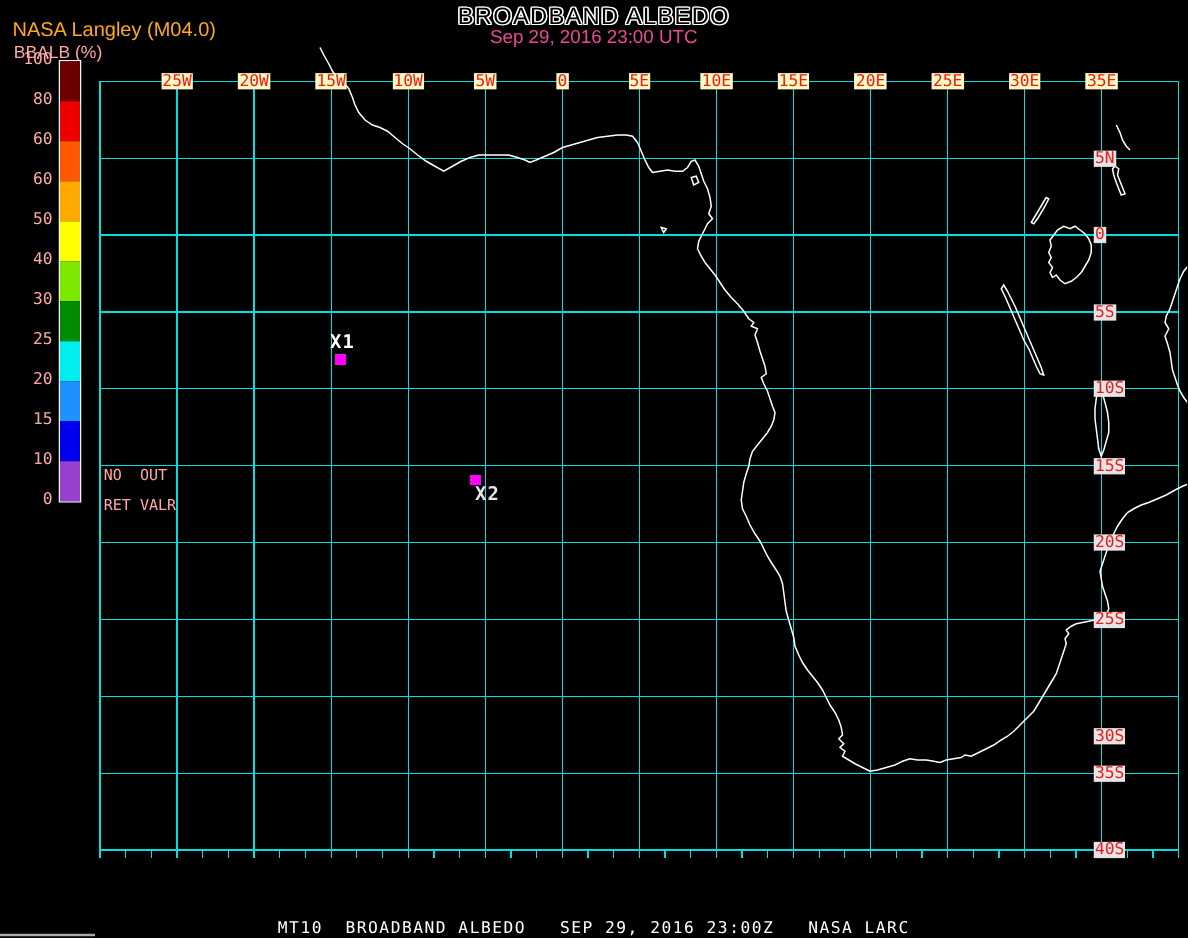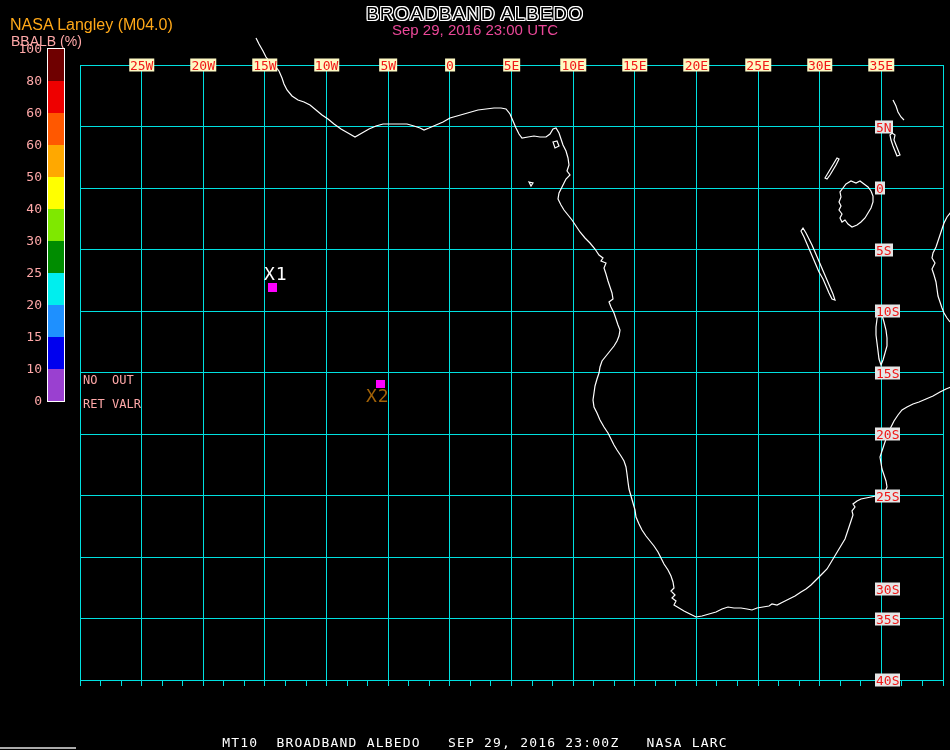--- a/index.html
+++ b/index.html
@@ -19,21 +19,21 @@
          display:flex;flex-direction:column;}
   #cbar .seg{width:100%;flex:1 1 auto;}
   .cbtick{position:absolute;color:#ffa8a8;font-size:13px;transform:translateY(-50%);
          text-align:right;width:34px;left:8px;line-height:13px;}
   .flag{position:absolute;color:#ffa8a8;font-size:12px;line-height:12px;}
   svg{position:absolute;left:0;top:0;}
   .lonlab{position:absolute;color:#f01818;font-size:13px;line-height:13px;background:#fef9c3;
          padding:0 1px;transform:translate(-50%,-50%);white-space:nowrap;}
   .latlab{position:absolute;color:#f01818;font-size:13px;line-height:13px;background:#e5e5e5;
          padding:0 1px;transform:translateY(-50%);white-space:nowrap;}
-  .xlab{position:absolute;color:#fff;font-size:18px;font-weight:normal;letter-spacing:1px;
+  .xlab{position:absolute;color:#fff;font-size:15px;font-weight:bold;letter-spacing:1px;
          line-height:15px;white-space:nowrap;}
   .footer{position:absolute;top:736px;left:0;width:100%;text-align:center;color:#fff;
          font-size:13px;letter-spacing:1.2px;white-space:pre;line-height:13px;}
   .cornerbar{position:absolute;left:0;top:747px;width:76px;height:2px;background:#aaa;}
 </style>
 </head>
 <body>
 
 <div id="stage">
   <div class="title">BROADBAND ALBEDO</div>
@@ -174,17 +174,17 @@
       <div class="latlab" style="left: 875px; top: 188px;">0</div>
       <div class="latlab" style="left: 875px; top: 249.5px;">5S</div>
       <div class="latlab" style="left: 875px; top: 311px;">10S</div>
       <div class="latlab" style="left: 875px; top: 372.5px;">15S</div>
       <div class="latlab" style="left: 875px; top: 434px;">20S</div>
       <div class="latlab" style="left: 875px; top: 495.5px;">25S</div>
       <div class="latlab" style="left: 875px; top: 589px;">30S</div>
       <div class="latlab" style="left: 875px; top: 618.5px;">35S</div>
       <div class="latlab" style="left: 875px; top: 680px;">40S</div>
       <div class="xlab" style="left: 264px; top: 266px; color: rgb(255, 255, 255);">X1</div>
-      <div class="xlab" style="left: 366px; top: 388px; color: #a16207;">X2</div>
+      <div class="xlab" style="left: 380px; top: 388px; color: #e5e5e5;">X2</div>
     </div>
   <div class="footer">MT10  BROADBAND ALBEDO   SEP 29, 2016 23:00Z   NASA LARC</div>
   <div class="cornerbar"></div>
 </div>
 
 </body></html>

